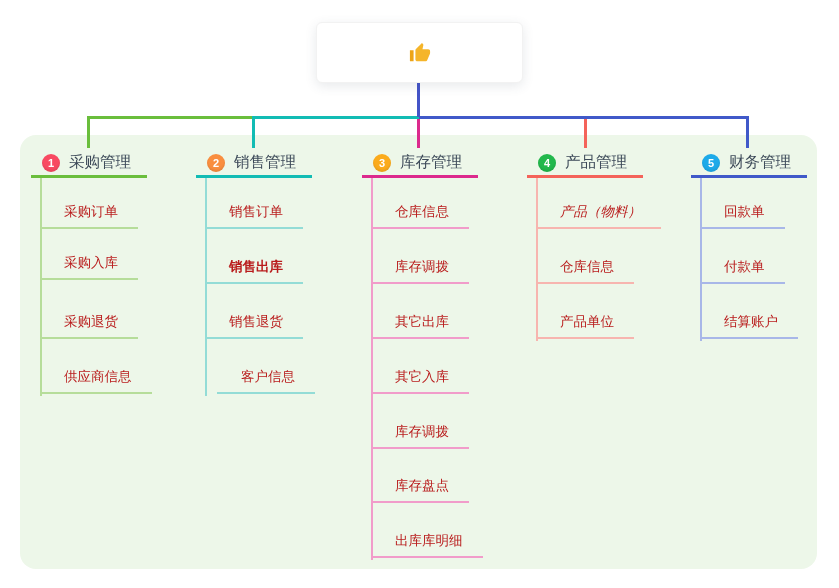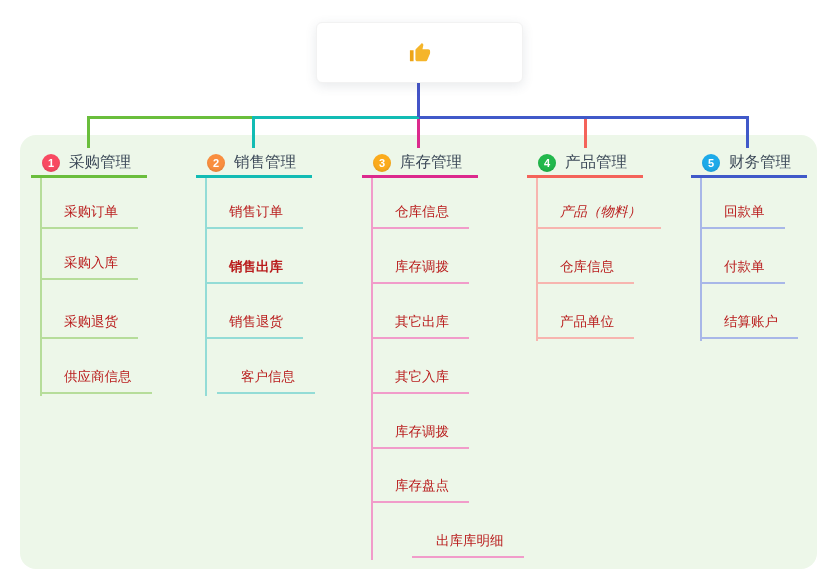--- a/index.html
+++ b/index.html
@@ -83,21 +83,21 @@
       <div class="badge" style="background: rgb(251, 171, 28);">3</div>
       <div class="">库存管理</div>
     </div>
     <div class="trunk" style="left: 371px; top: 178px; height: 382px; background: rgb(241, 156, 202);"></div>
     <div class="child" style="left: 371px; top: 202px; border-bottom-color: rgb(241, 156, 202);">仓库信息</div>
     <div class="child" style="left: 371px; top: 257px; border-bottom-color: rgb(241, 156, 202);">库存调拨</div>
     <div class="child" style="left: 371px; top: 312px; border-bottom-color: rgb(241, 156, 202);">其它出库</div>
     <div class="child" style="left: 371px; top: 367px; border-bottom-color: rgb(241, 156, 202);">其它入库</div>
     <div class="child" style="left: 371px; top: 422px; border-bottom-color: rgb(241, 156, 202);">库存调拨</div>
     <div class="child" style="left: 371px; top: 476px; border-bottom-color: rgb(241, 156, 202);">库存盘点</div>
-    <div class="child" style="left: 371px; top: 531px; border-bottom-color: rgb(241, 156, 202); margin-left: 41px;">出库库明细</div>
+    <div class="child" style="left: 371px; top: 531px; border-bottom-color: rgb(241, 156, 202);">出库库明细</div>
     <div class="line drop" style="left: 584px; top: 119px; height: 29px; background: rgb(244, 99, 90);"></div>
     <div class="branch-label" style="left: 527px; top: 150px; border-bottom-color: rgb(244, 99, 90);">
       <div class="badge" style="background: rgb(34, 184, 76);">4</div>
       <div class="">产品管理</div>
     </div>
     <div class="trunk" style="left: 536px; top: 178px; height: 163px; background: rgb(247, 181, 175);"></div>
     <div class="child" style="left: 536px; top: 202px; border-bottom-color: rgb(247, 181, 175); font-style: italic;">产品（物料）</div>
     <div class="child" style="left: 536px; top: 257px; border-bottom-color: rgb(247, 181, 175);">仓库信息</div>
     <div class="child" style="left: 536px; top: 312px; border-bottom-color: rgb(247, 181, 175);">产品单位</div>
     <div class="line drop" style="left: 746px; top: 116px; height: 32px; background: rgb(64, 89, 201);"></div>

